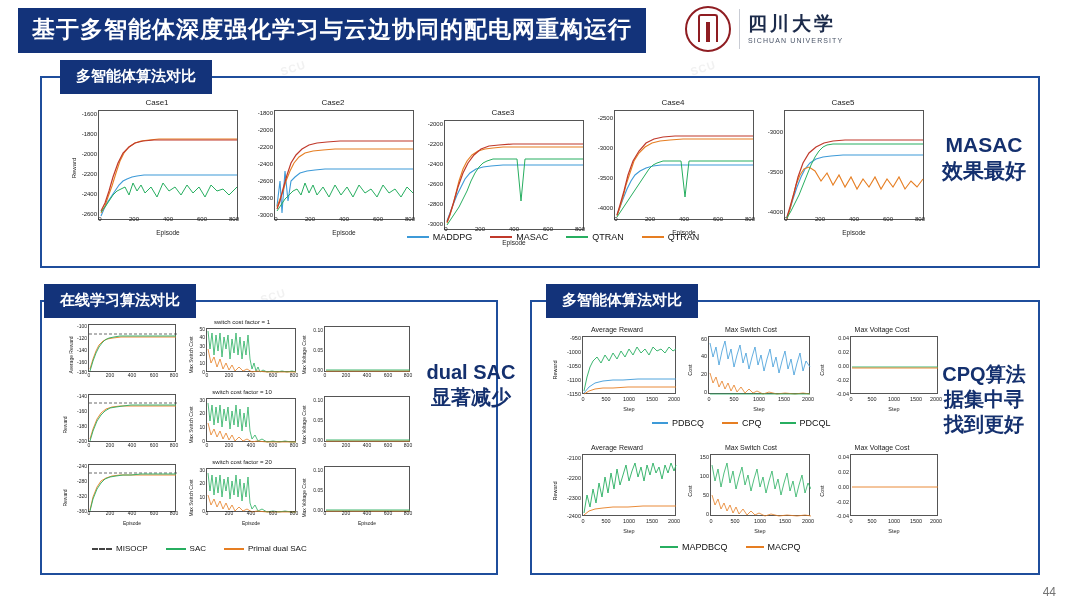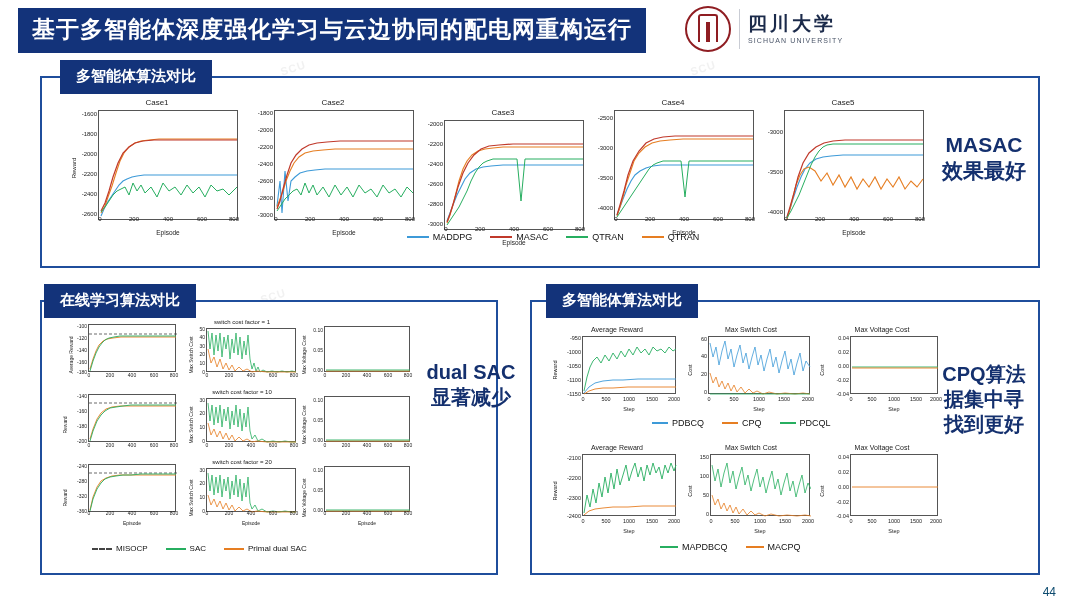--- a/index.html
+++ b/index.html
@@ -119,21 +119,21 @@
   .frame{
     position:absolute;border:1px solid #555;box-sizing:border-box;background:#fff;
   }
   .legend{
     position:absolute;display:flex;align-items:center;gap:4px;
     font-size:9px;color:#111;
   }
   .legend .item{display:flex;align-items:center;gap:4px;margin-right:14px;}
   .swatch{display:inline-block;width:22px;height:0;border-top:2px solid #000;}
   .pageno{
-    position:absolute;right:24px;bottom:8px;color:#0c4a6e;font-size:12px;
+    position:absolute;right:24px;bottom:8px;color:#737373;font-size:12px;
   }
   .wm{
     position:absolute;color:rgba(150,150,150,.13);
     font-size:11px;font-weight:bold;letter-spacing:1px;
     transform:rotate(-18deg);pointer-events:none;
   }
   svg{display:block;}
 </style>
 </head>
 <body>

